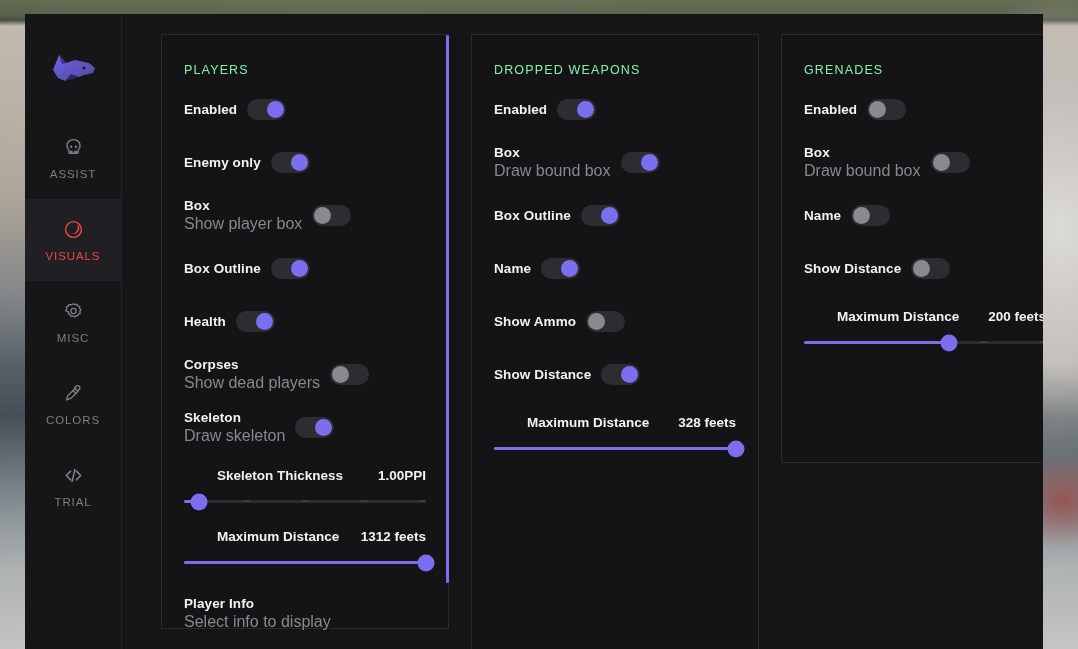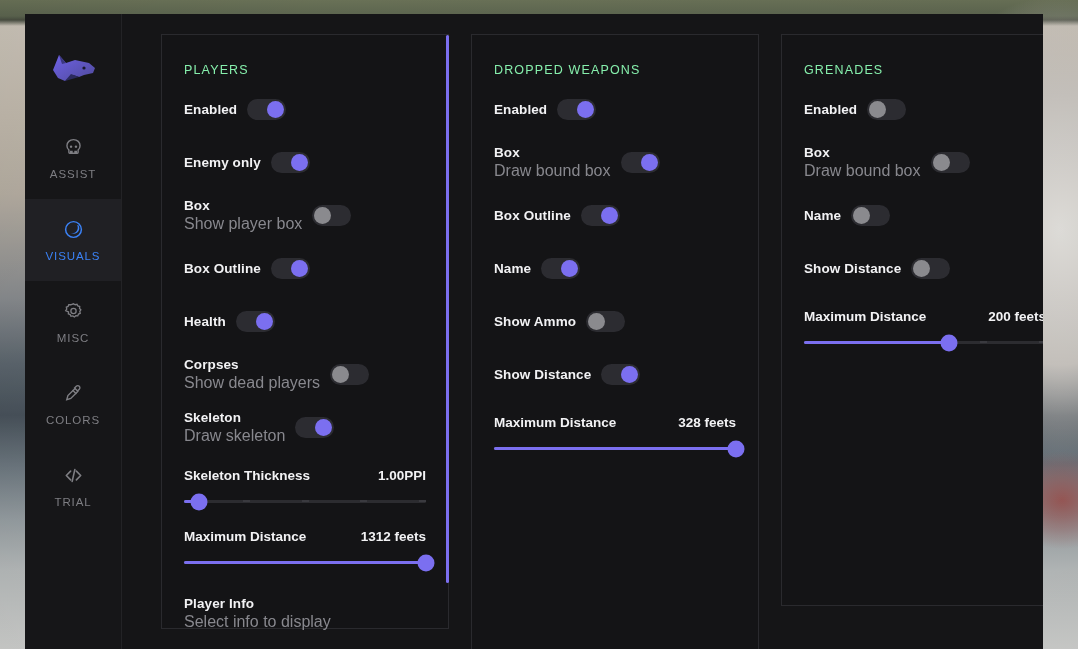--- a/index.html
+++ b/index.html
@@ -67,21 +67,21 @@
   .nav-item {
     height: 82px;
     display: flex; flex-direction: column;
     align-items: center; justify-content: center;
     gap: 9px;
     cursor: pointer;
     color: #7e7e83;
   }
   .nav-item.active {
     background: #202024;
-    color: #3b82f6;
+    color: #ef4444;
   }
   .nav-item .nav-ico { height: 22px; display:flex; align-items:center; justify-content:center; }
   .nav-item .nav-label {
     font-size: 11.5px;
     letter-spacing: 0.9px;
     font-weight: 400;
   }
 
   
   #content {
@@ -97,21 +97,21 @@
     position: relative;
     width: 288px;
     flex: 0 0 288px;
     border: 1px solid #2a2a2e;
     background: #141416;
     padding: 0 22px;
     min-height: 0;
   }
   .panel.p1 { height: 595px; }
   .panel.p2 { height: 620px; }
-  .panel.p3 { height: 572px; }
+  .panel.p3 { height: 429px; }
 
   .panel-title {
     color: #86efac;
     font-size: 12.5px;
     letter-spacing: 1.15px;
     font-weight: 400;
     padding-top: 28px;
     padding-bottom: 6px;
   }
 
@@ -153,20 +153,21 @@
     transition: none;
   }
   .toggle.on .knob  { left: 20px; background: #7b6ff0; }
   .toggle.off .knob { left: 2px;  background: #8a8a8e; }
 
   
   .slider-block { padding: 14px 0 12px; }
   .slider-head {
     display: flex; align-items: baseline; justify-content: space-between;
     margin-bottom: 17px;
+    margin-left: 33px;
   }
   .slider-head .sl-label {
     color: #f2f2f4; font-size: 13.5px; font-weight: 700;
   }
   .slider-head .sl-value {
     color: #f2f2f4; font-size: 13.5px; font-weight: 700;
   }
   .slider-track {
     position: relative;
     height: 3px;

